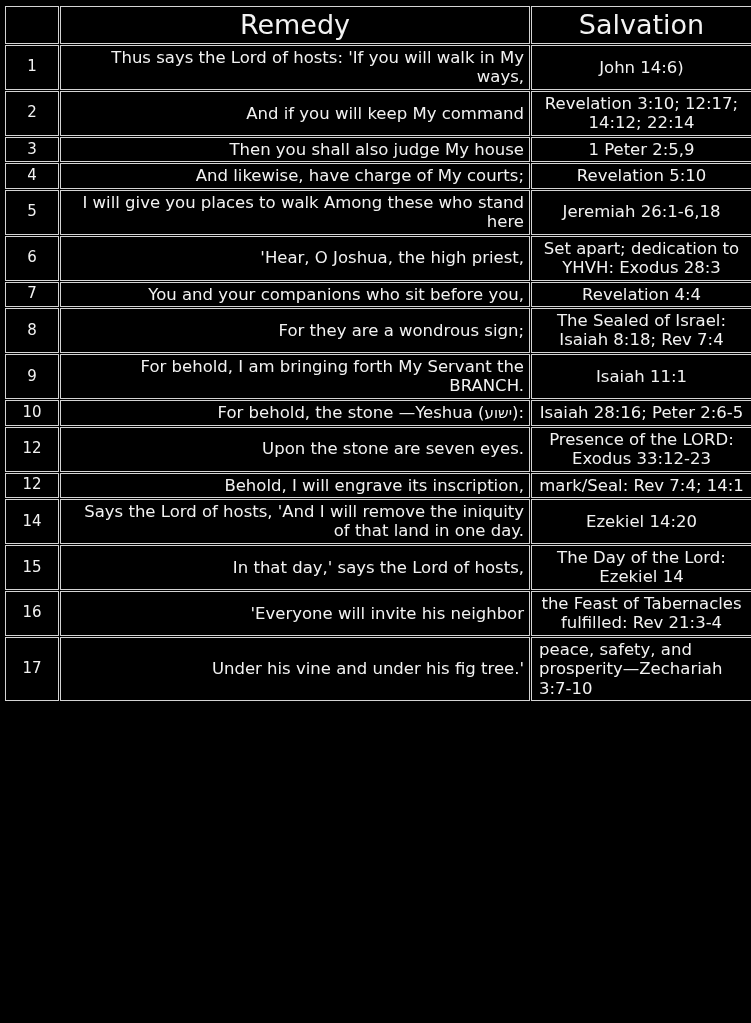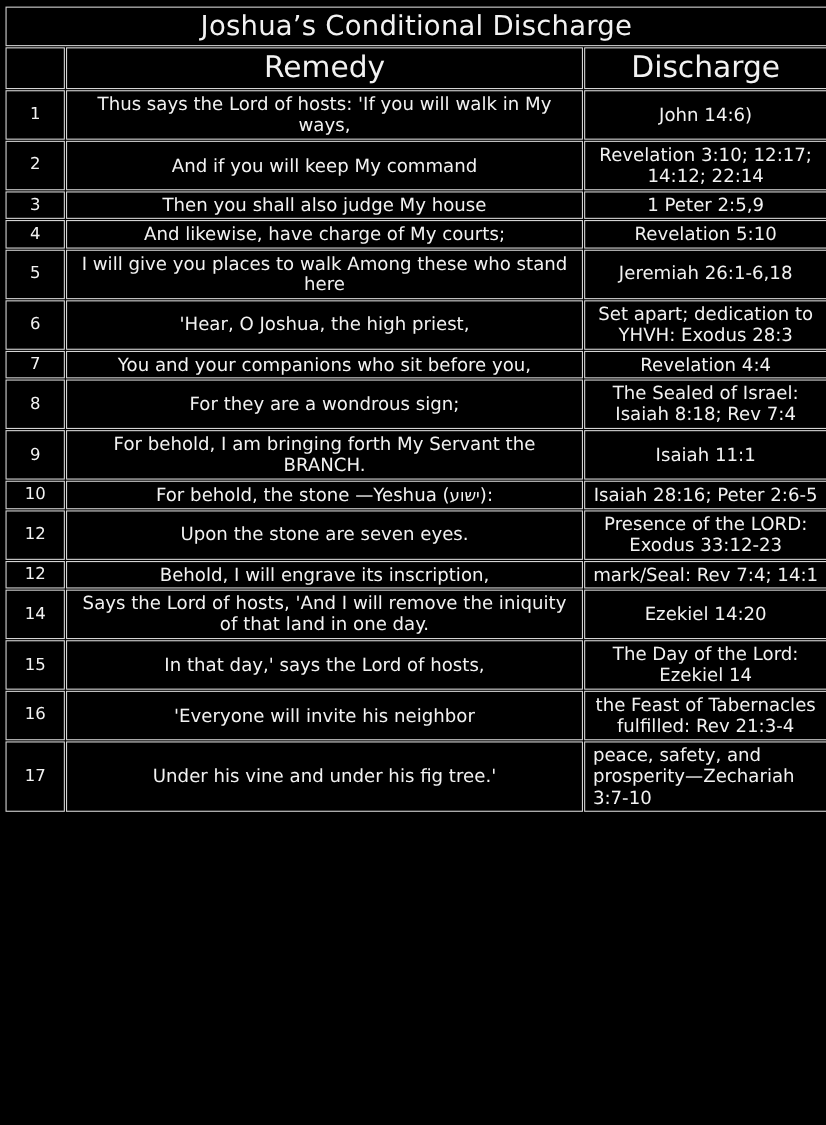--- a/index.html
+++ b/index.html
@@ -65,21 +65,21 @@
   }
   td.head-blank { height: 28px; }
 
   
   td.num-cell {
     text-align: center;
     font-size: 15px;
     padding: 2px 2px;
   }
   td.remedy-cell {
-    text-align: center;
+    text-align: right;
     font-size: 16.5px;
     padding: 2px 4px 2px 7px;
   }
   td.scrip-cell {
     text-align: center;
     font-size: 16.5px;
     padding: 2px 5px;
     margin-left: 22px;
   }
   td.scrip-cell.align-left {
@@ -99,26 +99,23 @@
 
 <div class="sheet">
   <table class="grid">
     <colgroup>
       <col class="c-num">
       <col class="c-remedy">
       <col class="c-scrip">
     </colgroup>
     <tbody>
       <tr>
-        <td class="title-cell" colspan="3">Joshua’s Conditional Discharge</td>
-      </tr>
-      <tr>
         <td class="head-cell head-blank"></td>
         <td class="head-cell">Remedy</td>
-        <td class="head-cell">Discharge</td>
+        <td class="head-cell">Salvation</td>
       </tr>
 
     <tr>
           <td class="num-cell">1</td>
           <td class="remedy-cell">Thus says the Lord of hosts: 'If you will walk in My ways,</td>
           <td class="scrip-cell">John 14:6)</td>
         </tr>
         <tr>
           <td class="num-cell">2</td>
           <td class="remedy-cell">And if you will keep My command</td>

